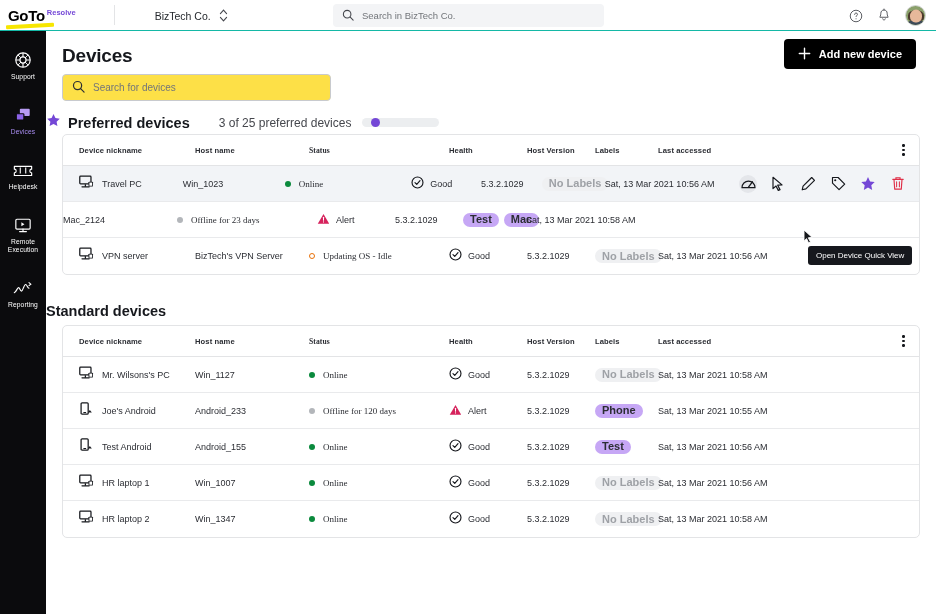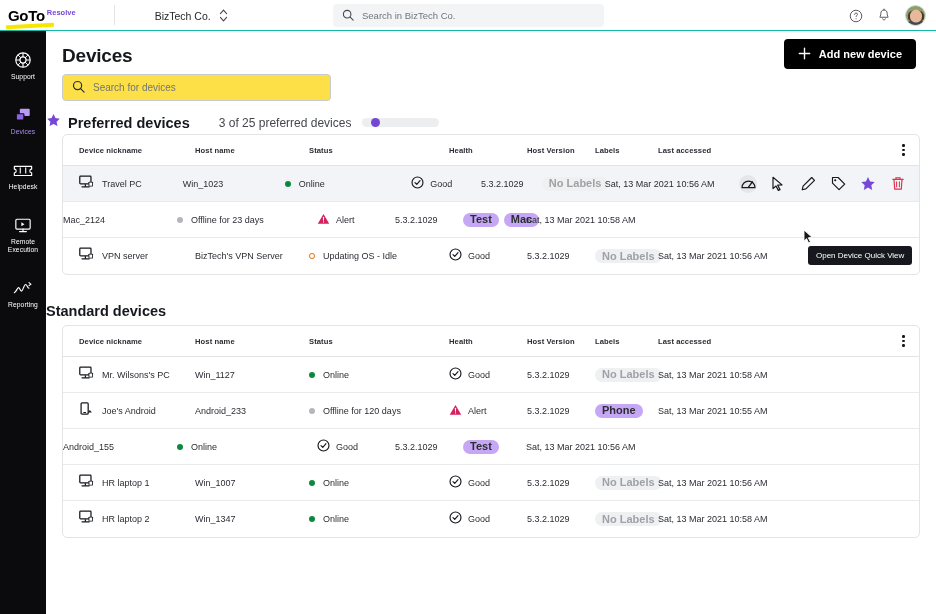--- a/index.html
+++ b/index.html
@@ -135,21 +135,21 @@
   .row {
     display: flex; align-items: center; height: 36px;
     border-bottom: 1px solid #e9eaec; position: relative;
   }
   .row:last-child { border-bottom: none; }
   .row.head { height: 31px; border-bottom: 1px solid #e3e4e6; }
   .row.highlight { background: #f2f4f7; }
 
   .c-nick  { width: 132px; padding-left: 16px; display: flex; align-items: center; gap: 8px; }
   .c-host  { width: 114px; }
-  .c-stat  { width: 128px; display: flex; align-items: center; gap: 8px; }
+  .c-stat  { width: 128px; display: flex; align-items: center; gap: 8px; font-family: Liberation Serif, serif; }
   .c-heal  { width: 78px;  display: flex; align-items: center; gap: 6px; margin-left: 12px; }
   .c-vers  { width: 68px; }
   .c-lab   { width: 63px;  display: flex; align-items: center; gap: 5px; }
   .c-last  { width: 150px; }
   .c-act   { flex: 1; display: flex; align-items: center; justify-content: flex-end; padding-right: 12px; gap: 12px; }
 
   .row.head .c-nick, .row.head .c-host, .row.head .c-stat, .row.head .c-heal,
   .row.head .c-vers, .row.head .c-lab, .row.head .c-last {
     font-size: 7.6px; font-weight: bold; color: #2b2d33; letter-spacing: 0.1px;
   }
@@ -551,20 +551,29 @@
       <span class="cell-txt">Alert</span>
           </div>
     <div class="c-vers cell-txt">5.3.2.1029</div>
     <div class="c-lab">
             <span class="pill tag">Phone</span>
           </div>
     <div class="c-last cell-txt">Sat, 13 Mar 2021 10:55 AM</div>
     <div class="c-act"></div>
   </div>
         <div class="row">
+    <div class="c-nick">
+            <span class="devico">
+    <svg width="15" height="14" viewBox="0 0 16 15">
+      <rect x="2.2" y="0.9" width="7.6" height="12.2" rx="1.1" stroke="#16181d" stroke-width="1.35" fill="none"></rect>
+      <path d="M5.1 11.3h2" stroke="#16181d" stroke-width="1.1" stroke-linecap="round"></path>
+      <path d="M9.4 11.2l4.3 0 -2.1-2.6z" fill="#16181d"></path>
+    </svg></span>
+      <span class="cell-txt">Test Android</span>
+          </div>
     <div class="c-host cell-txt">Android_155</div>
     <div class="c-stat">
             <span class="dot green"></span>
       <span class="cell-txt">Online</span>
           </div>
     <div class="c-heal">
             <span>
       <svg width="13" height="13" viewBox="0 0 14 14">
         <circle cx="7" cy="7" r="5.9" stroke="#16181d" stroke-width="1.25" fill="none"></circle>
         <path d="M4.3 7.1l1.9 2 3.5-4" stroke="#16181d" stroke-width="1.25" fill="none" stroke-linecap="round" stroke-linejoin="round"></path>

